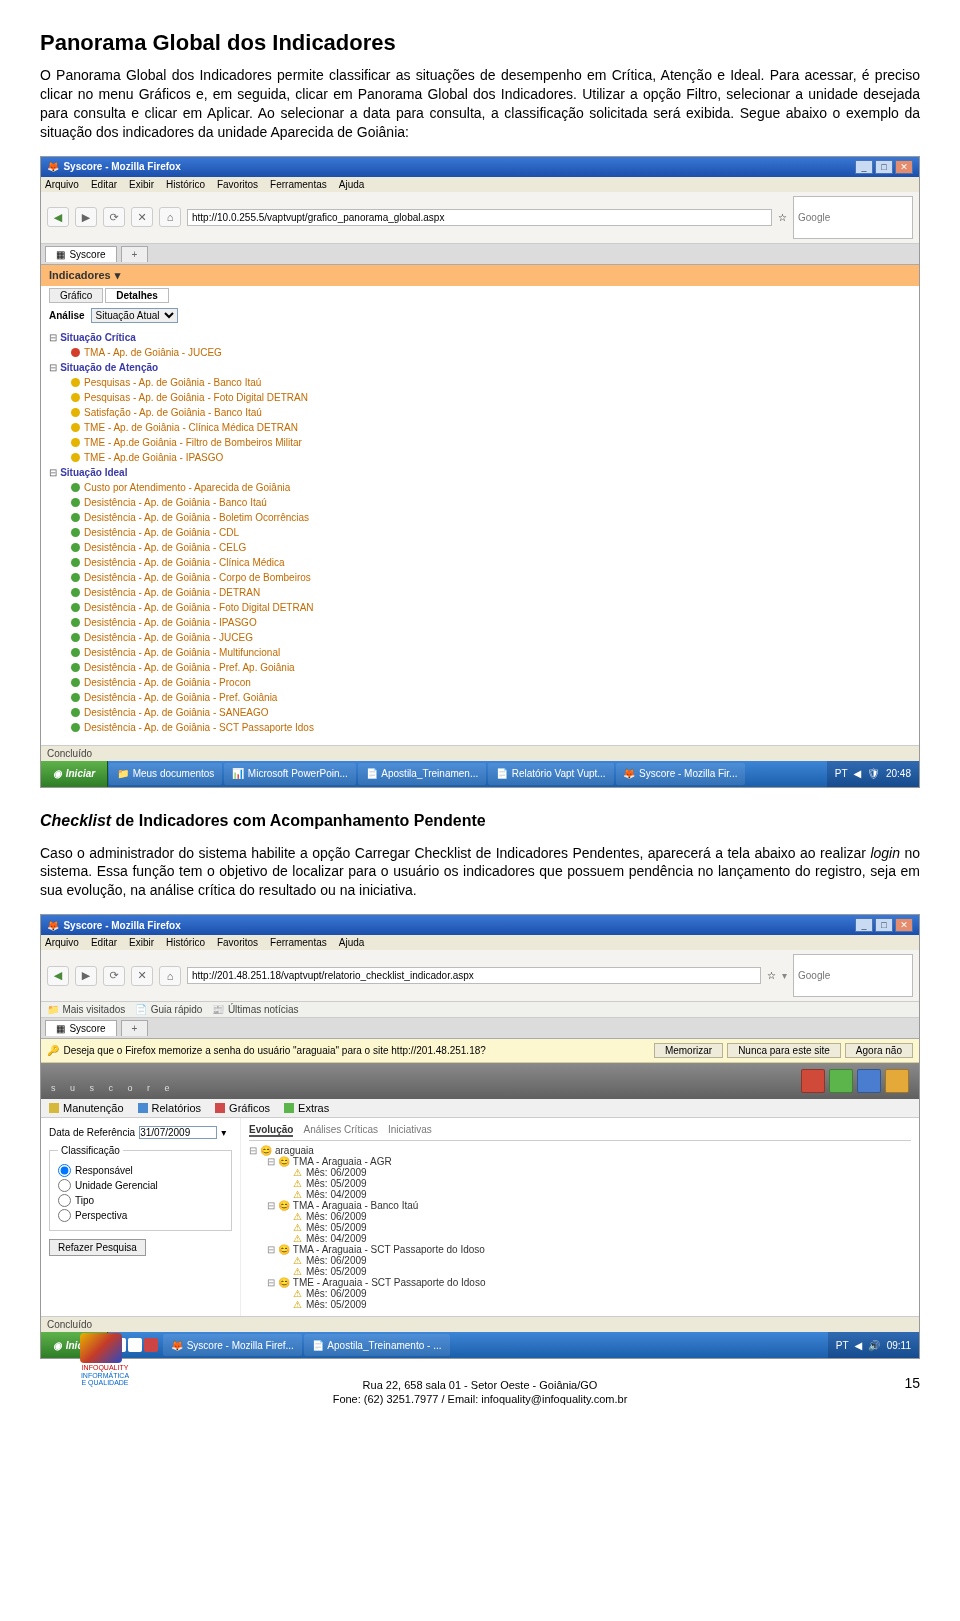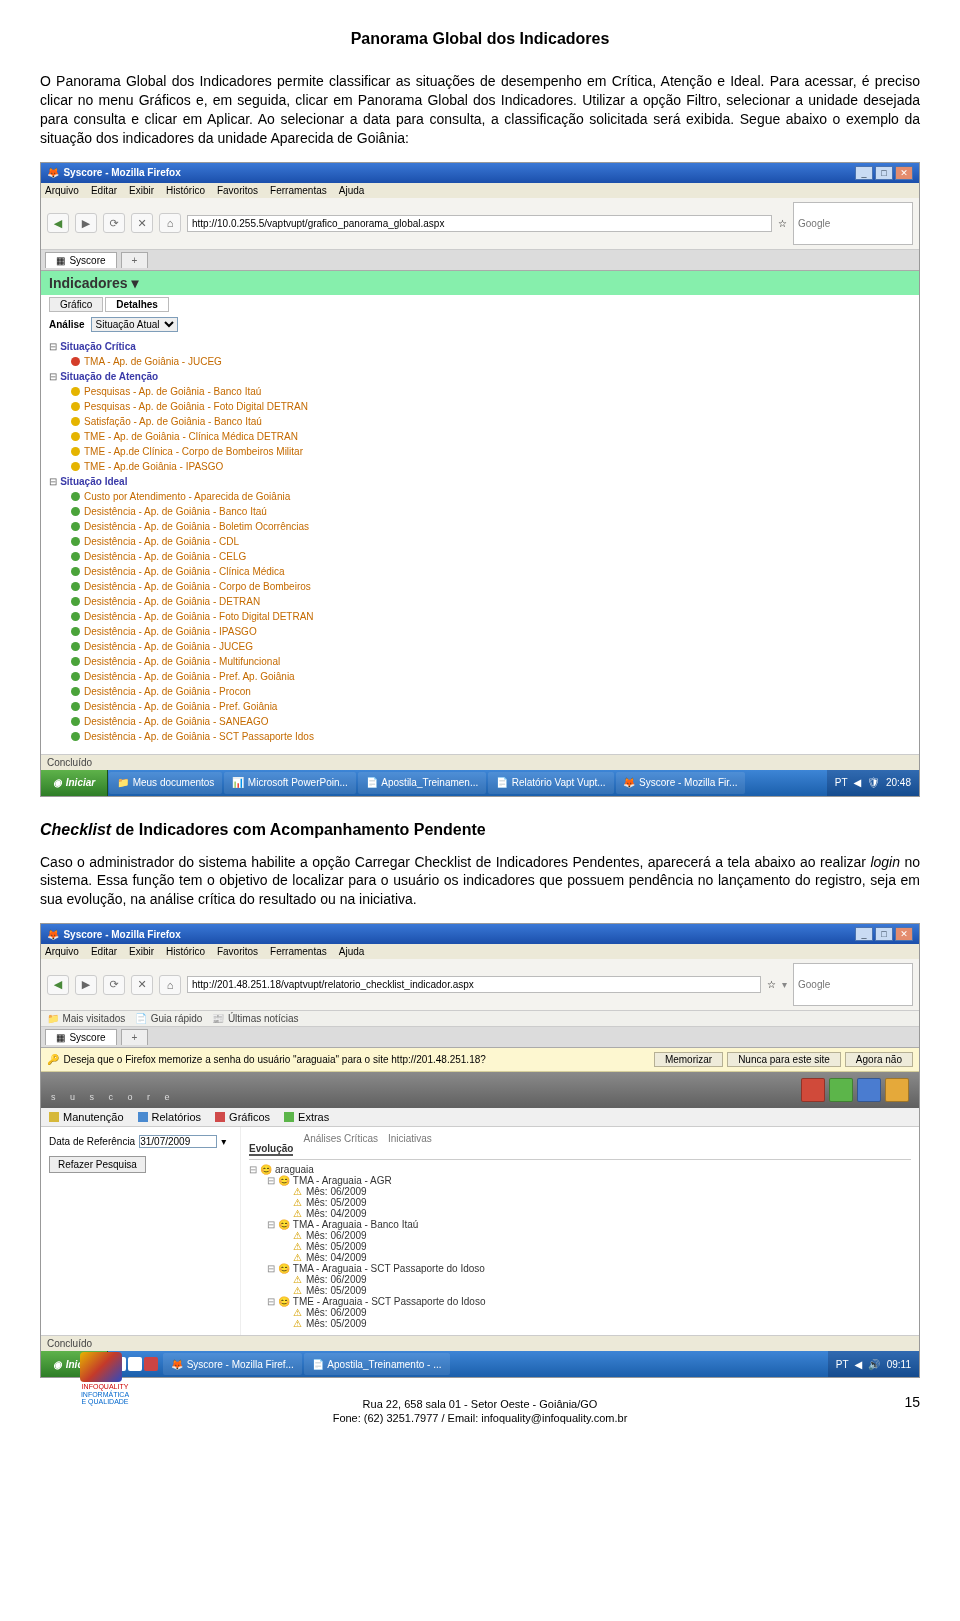--- a/index.html
+++ b/index.html
@@ -1,17 +1,17 @@
 <!DOCTYPE html>
 <html><head>
 <meta charset="utf-8">
 <style>
   * { box-sizing: border-box; margin: 0; padding: 0; }
   body { font-family: Arial, Helvetica, sans-serif; font-size: 14px; color: #000; background: #fff; width: 960px; margin: 0 auto; padding: 30px 40px 20px 40px; }
-  h1 { font-size: 16px; font-weight: bold; margin-bottom: 24px; text-align: center; }
+  h1 { font-size: 22px; font-weight: bold; margin-bottom: 10px; }
   h2 { font-size: 16px; font-weight: bold; font-style: italic; margin: 24px 0 14px 0; }
   h2 .plain { font-style: normal; }
   p { font-size: 14px; line-height: 1.35; margin-bottom: 8px; text-align: justify; }
   .italic { font-style: italic; }
   .screenshot { border: 1px solid #999; margin: 14px 0 18px 0; font-size: 10px; background: #fff; }
   .titlebar { background: linear-gradient(to bottom, #3a78d6, #1b4fab); color: #fff; padding: 3px 6px; display: flex; align-items: center; justify-content: space-between; }
   .titlebar .t-title { display: flex; align-items: center; gap: 4px; font-weight: bold; }
   .win-btns { display: flex; gap: 2px; }
   .win-btn { width: 18px; height: 14px; background: #c9dbf3; border: 1px solid #4a73b1; font-size: 9px; text-align: center; line-height: 12px; color: #234; }
   .win-btn.close { background: #e48c6d; color: #fff; }
@@ -23,21 +23,21 @@
   .search-box { width: 120px; border: 1px solid #bbb; padding: 15px 4px; font-size: 10px; color: #888; }
   .tabbar { background: #dcdcdc; padding: 2px 4px; display: flex; gap: 4px; border-bottom: 1px solid #aaa; }
   .tab { background: #fff; border: 1px solid #aaa; border-bottom: none; padding: 2px 10px; display: flex; align-items: center; gap: 4px; font-size: 10px; }
   .tab.plus { background: #eee; color: #666; }
   .bookmarkbar { background: #f0f0ec; padding: 2px 6px; display: flex; gap: 10px; font-size: 10px; color: #444; border-bottom: 1px solid #ccc; }
   .bookmarkbar .bk { display: flex; align-items: center; gap: 3px; }
   .infobar { background: #fdf7d0; padding: 4px 6px; display: flex; align-items: center; justify-content: space-between; border-bottom: 1px solid #d6cf9c; font-size: 10px; }
   .infobar .msg { display: flex; align-items: center; gap: 4px; }
   .infobar .actions { display: flex; gap: 4px; }
   .mini-btn { background: #eeebda; border: 1px solid #b6b094; padding: 1px 10px; font-size: 10px; }
-  .content-head { background: #86efac; padding: 4px 8px; font-size: 14px; font-weight: bold; color: #333; display: flex; align-items: center; gap: 4px; }
+  .content-head { background: #fdba74; padding: 4px 8px; font-size: 11px; font-weight: bold; color: #333; display: flex; align-items: center; gap: 4px; }
   .sub-tabs { padding: 2px 8px; display: flex; gap: 2px; }
   .sub-tab { background: #eee; border: 1px solid #bbb; padding: 1px 10px; font-size: 10px; }
   .sub-tab.active { background: #fff; font-weight: bold; }
   .analysis-row { padding: 3px 8px; display: flex; align-items: center; gap: 6px; font-size: 10px; }
   .analysis-row select { font-size: 10px; border: 1px solid #7e9db9; }
   .tree { padding: 4px 8px 10px 8px; font-size: 10px; line-height: 1.5; }
   .tree-label { color: #3a3aa8; font-weight: bold; cursor: default; }
   .tree-label::before { content: "⊟ "; color: #666; font-weight: normal; }
   .tree-item { margin-left: 22px; display: flex; align-items: center; gap: 4px; color: #c46a00; }
   .dot { width: 9px; height: 9px; border-radius: 50%; display: inline-block; flex: 0 0 9px; }
@@ -62,21 +62,21 @@
   .breadcrumb { padding: 4px 8px; font-size: 10px; color: #555; border-bottom: 1px dotted #ccc; }
   .main-2col { display: flex; }
   .leftcol { width: 200px; padding: 8px; border-right: 1px solid #eee; font-size: 10px; }
   .fieldset { border: 1px solid #ccc; padding: 6px 8px; margin-top: 6px; }
   .fieldset legend { font-size: 10px; padding: 0 3px; }
   .radio-row { display: flex; align-items: center; gap: 4px; margin: 2px 0; }
   .btn-grey { background: #eee; border: 1px solid #999; padding: 2px 8px; font-size: 10px; margin-top: 8px; display: inline-block; }
   .rightcol { flex: 1; padding: 6px 8px; font-size: 10px; }
   .right-tabs { display: flex; gap: 10px; border-bottom: 1px solid #ccc; padding-bottom: 3px; margin-bottom: 4px; }
   .right-tabs .rt { color: #777; }
-  .right-tabs .rt.active { color: #333; font-weight: bold; border-bottom: 2px solid #555; margin-top: 10px; }
+  .right-tabs .rt.active { color: #333; font-weight: bold; border-bottom: 2px solid #555; }
   .r-tree .r-label { color: #333; }
   .r-tree .r-label::before { content: "⊟ "; color: #888; }
   .r-tree .r-item { margin-left: 26px; display: flex; align-items: center; gap: 4px; color: #333; }
   .warn { color: #d6a100; }
   .ss-emoji { width: 12px; display: inline-block; text-align: center; }
 
   .footer { margin-top: 20px; text-align: center; font-size: 11px; }
   .footer .line1 { margin-bottom: 2px; }
   .page-num { position: relative; }
   .page-num .pn { position: absolute; right: 0; top: -30px; font-size: 14px; }
@@ -160,21 +160,21 @@
       <div class="tree-item">
         <span class="dot yellow"></span>
         <span>Satisfação - Ap. de Goiânia - Banco Itaú</span>
       </div>
       <div class="tree-item">
         <span class="dot yellow"></span>
         <span>TME - Ap. de Goiânia - Clínica Médica DETRAN</span>
       </div>
       <div class="tree-item">
         <span class="dot yellow"></span>
-        <span>TME - Ap.de Clínica - Corpo de Bombeiros Militar</span>
+        <span>TME - Ap.de Goiânia - Filtro de Bombeiros Militar</span>
       </div>
       <div class="tree-item">
         <span class="dot yellow"></span>
         <span>TME - Ap.de Goiânia - IPASGO</span>
       </div>
       <div class="tree-label">Situação Ideal</div>
       <div class="tree-item">
         <span class="dot green"></span>
         <span>Custo por Atendimento - Aparecida de Goiânia</span>
       </div>
@@ -373,20 +373,39 @@
         <span>Extras</span>
       </div>
   </div>
   <div class="main-2col">
     <div class="leftcol">
       <div style="display:flex;align-items:center;gap:4px;">
         <span>Data de Referência</span>
         <input style="font-size: 10px; width: 78px; border: 1px solid rgb(126, 157, 185);" value="31/07/2009">
         <span>▾</span>
       </div>
+      <fieldset class="fieldset">
+        <legend>Classificação</legend>
+        <div class="radio-row">
+            <input type="radio" checked="" style="">
+            <span>Responsável</span>
+          </div>
+        <div class="radio-row">
+            <input type="radio" style="">
+            <span>Unidade Gerencial</span>
+          </div>
+        <div class="radio-row">
+            <input type="radio" style="">
+            <span>Tipo</span>
+          </div>
+        <div class="radio-row">
+            <input type="radio" style="">
+            <span>Perspectiva</span>
+          </div>
+      </fieldset>
       <button class="btn-grey">Refazer Pesquisa</button>
     </div>
     <div class="rightcol">
       <div class="right-tabs">
         <div class="rt active">Evolução</div>
         <div class="rt">Análises Críticas</div>
         <div class="rt">Iniciativas</div>
       </div>
       <div class="r-tree" id="tree2">
           <div class="r-label"><span class="ss-emoji">😊</span> araguaia</div>

